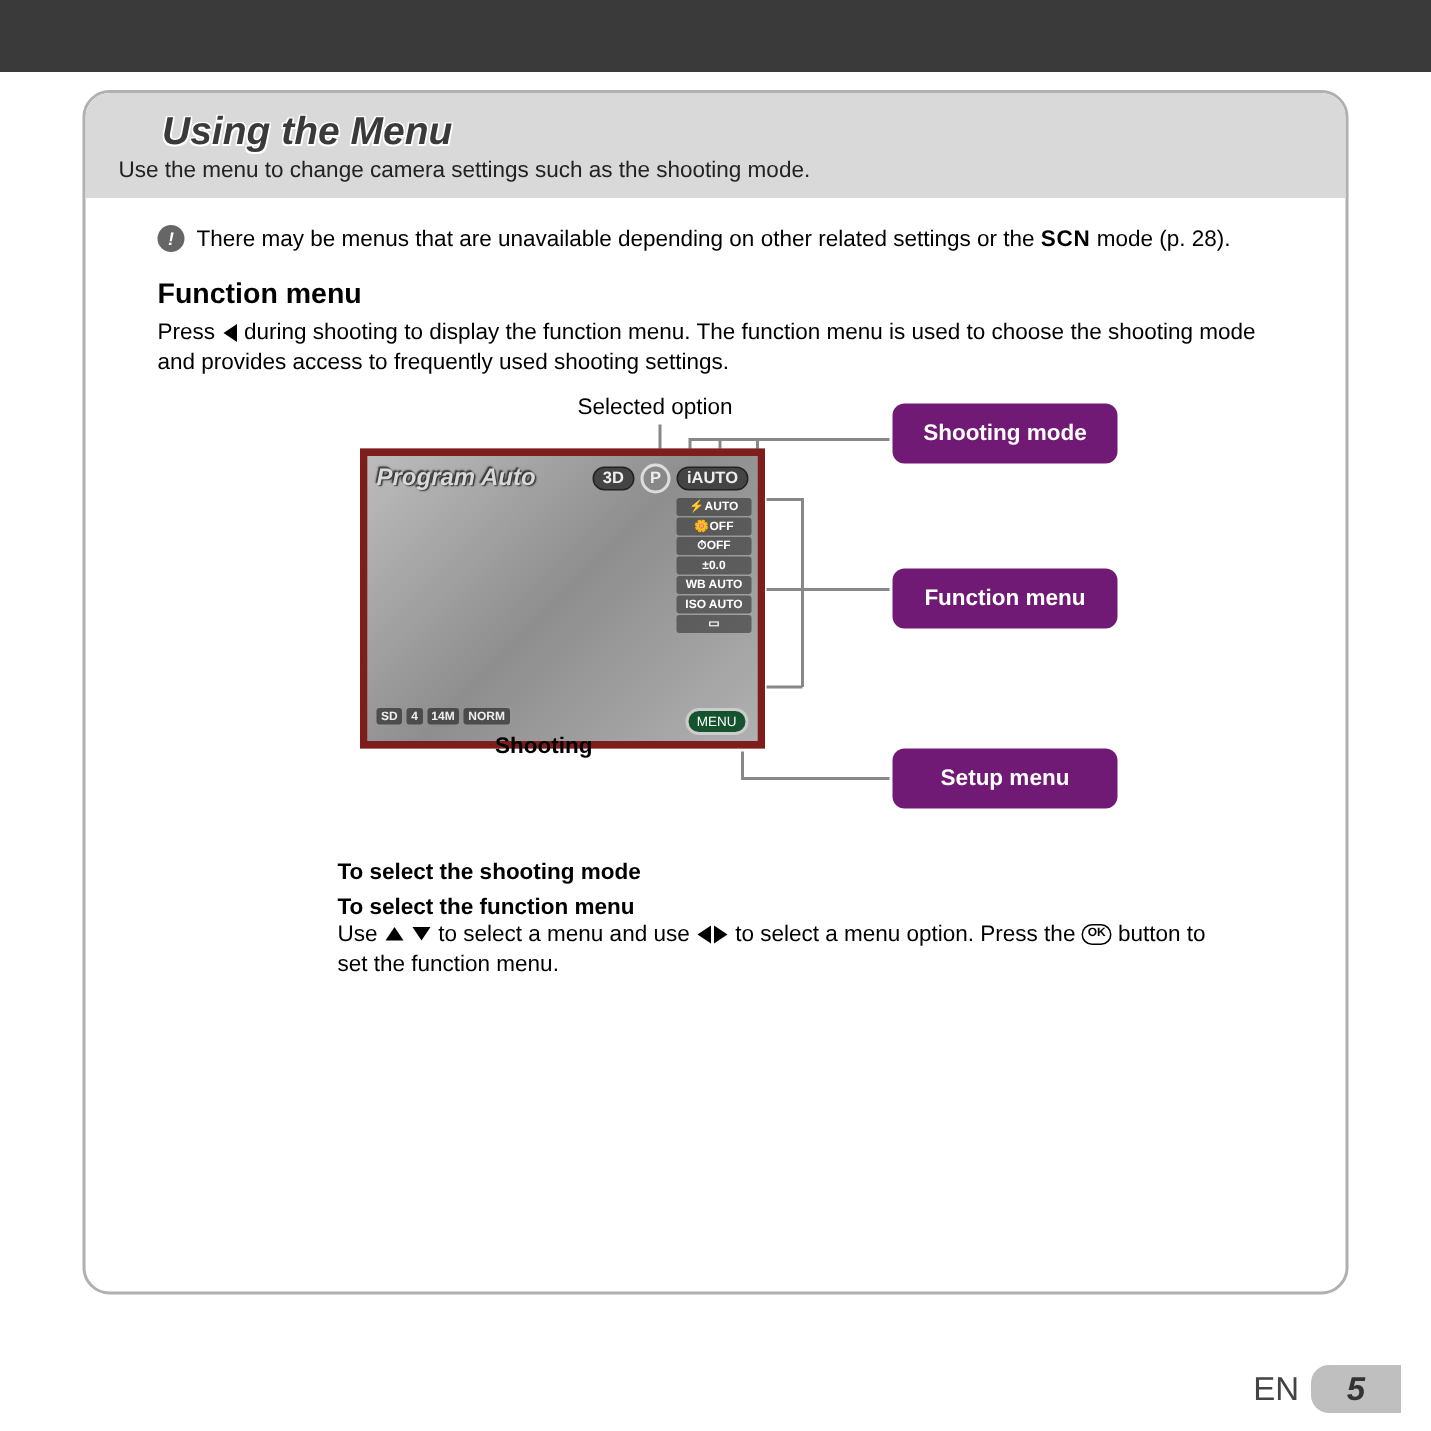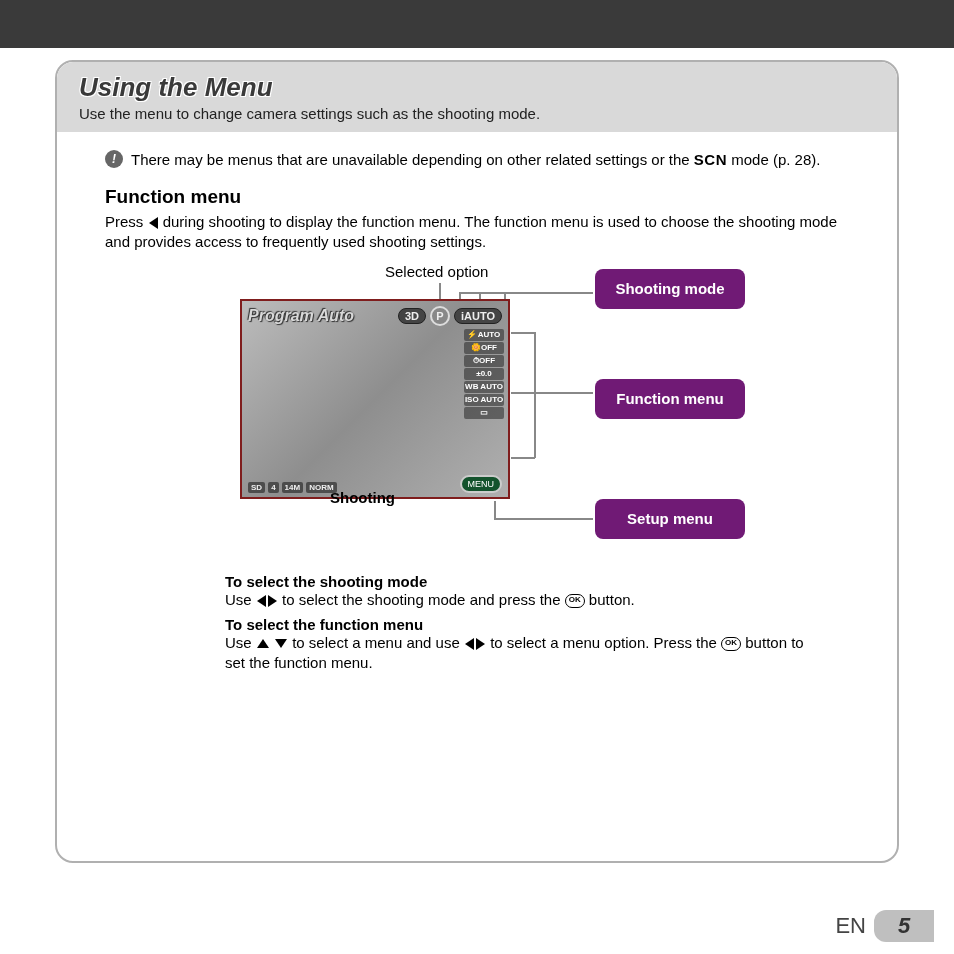--- a/index.html
+++ b/index.html
@@ -35,20 +35,21 @@
     border-top-right-radius: 16px;
   }
   .title {
     font-family: Arial, sans-serif;
     font-style: italic;
     font-weight: 900;
     font-size: 26px;
     color: #3a3a3a;
     text-shadow: 1px 1px 0 #fff, -1px -1px 0 #fff, 1px -1px 0 #fff, -1px 1px 0 #fff;
     letter-spacing: 0px;
+    margin-left: 29px;
   }
   .subtitle {
     font-size: 15px;
     color: #222;
     margin-top: 2px;
   }
   .content {
     padding: 18px 38px 20px 48px;
   }
   .note-row {
@@ -117,21 +118,21 @@
     top: 0px;
     font-size: 15px;
   }
   .screen {
     position: absolute;
     left: 135px;
     top: 36px;
     width: 270px;
     height: 200px;
     background: #999;
-    border: 2px solid #7f1d1d;
+    border: 5px solid #7f1d1d;
   }
   .screen-inner {
     position: absolute;
     inset: 0;
     background: linear-gradient(135deg, #bcbcbc 0%, #8e8e8e 50%, #b0b0b0 100%);
   }
   .screen-toprow {
     position: absolute;
     top: 4px; left: 6px; right: 6px;
     height: 22px;
@@ -163,41 +164,41 @@
     border-radius: 50%;
     width: 20px; height: 20px;
     display: flex; align-items: center; justify-content: center;
     padding: 0;
     border: 2px solid #ddd;
   }
   .side-stack {
     position: absolute;
     right: 4px;
     top: 28px;
-    width: 40px;
+    width: 50px;
     display: flex;
     flex-direction: column;
     gap: 1px;
     justify-content: flex-end;
   }
   .side-item {
     background: rgba(40,40,40,0.55);
     color: #fff;
     font-size: 8px;
     font-weight: bold;
     text-align: center;
     padding: 2px 0;
     border-radius: 2px;
     line-height: 1;
   }
   .bottom-row {
     position: absolute;
     bottom: 4px; left: 6px; right: 6px;
     display: flex;
-    align-items: flex-end;
+    align-items: flex-start;
     justify-content: space-between;
   }
   .bl-badges {
     display: flex; gap: 3px;
   }
   .badge {
     background: rgba(30,30,30,0.6);
     color: #eee;
     font-size: 8px;
     font-weight: bold;
@@ -355,23 +356,20 @@
 
       <div class="shooting-lbl">Shooting</div>
 
       <div class="callout c1">Shooting mode</div>
       <div class="callout c2">Function menu</div>
       <div class="callout c3">Setup menu</div>
     </div>
 
     <div class="instructions">
       <div class="b">To select the shooting mode</div>
-      <div class="t">
-        <span>Use </span><span class="tri tri-left"></span><span class="tri tri-right"></span><span> to select the shooting mode and press the </span><span class="ok-btn">OK</span><span> button.</span>
-      </div>
       <div class="b">To select the function menu</div>
       <div class="t">
         <span>Use </span><span class="tri tri-up"></span> <span class="tri tri-down"></span><span> to select a menu and use </span><span class="tri tri-left"></span><span class="tri tri-right"></span><span> to select a menu option. Press the </span><span class="ok-btn">OK</span><span> button to set the function menu.</span>
       </div>
     </div>
 
   </div>
 </div>
 
 <div class="footer">

